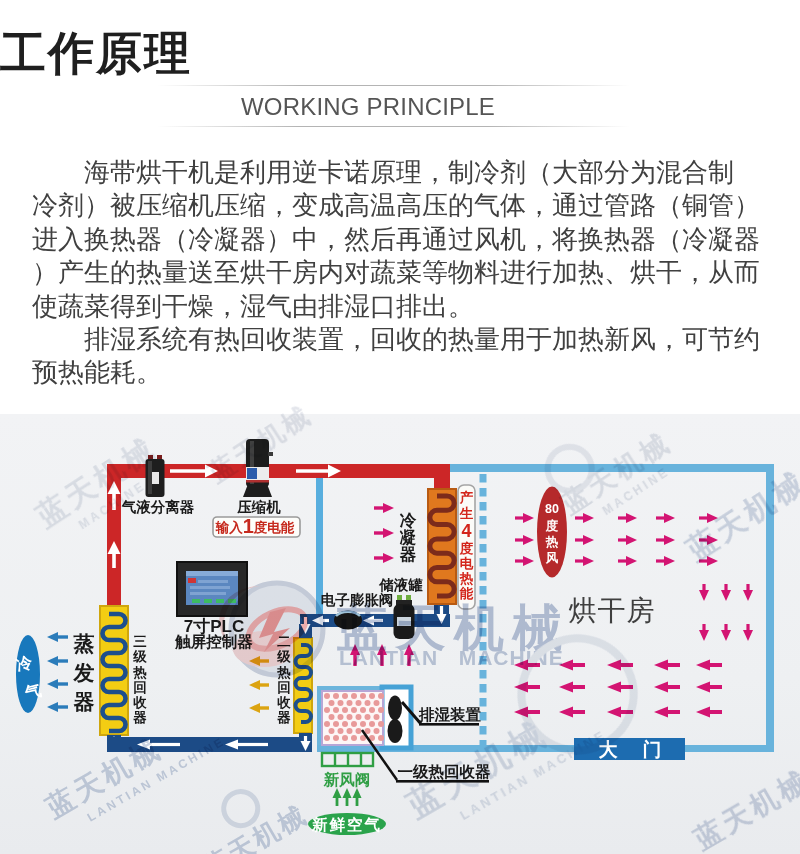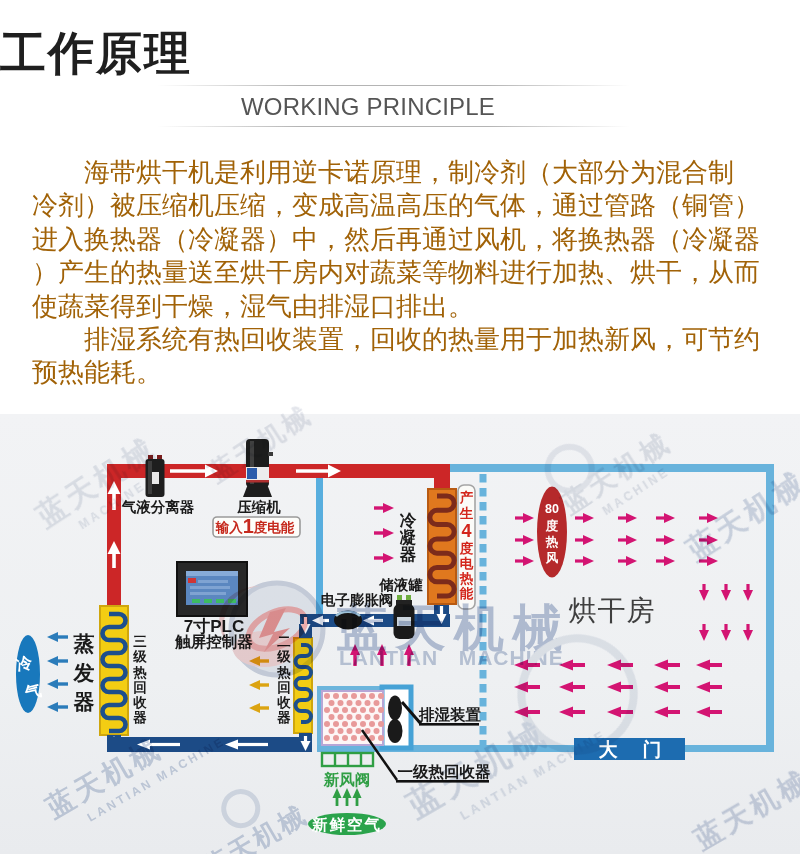--- a/index.html
+++ b/index.html
@@ -10,21 +10,21 @@
 <body>
 
 <div class="abs" style="left:0;top:23px;width:788px;text-align:left;font-size:46px;font-weight:bold;color:#1f1f1f;letter-spacing:2px;">工作原理</div>
 
 <div class="abs" style="left:157px;top:85px;width:473px;height:1px;background:linear-gradient(90deg,rgba(180,180,180,0),#b4b4b4 30%,#b4b4b4 70%,rgba(180,180,180,0));"></div>
 
 <div class="abs" style="left:0;top:93px;width:736px;text-align:center;font-size:24px;color:#555;letter-spacing:0.2px;">WORKING PRINCIPLE</div>
 
 <div class="abs" style="left:157px;top:126px;width:473px;height:1px;background:linear-gradient(90deg,rgba(180,180,180,0),#b4b4b4 30%,#b4b4b4 70%,rgba(180,180,180,0));"></div>
 
-<div class="abs" style="left:32px;top:156px;width:740px;font-size:26px;line-height:33.4px;color:#a16207;">
+<div class="abs" style="left:32px;top:156px;width:740px;font-size:26px;line-height:33.4px;color:#404040;">
 <span style="margin-left:52px;"></span>海带烘干机是利用逆卡诺原理，制冷剂（大部分为混合制<br>冷剂）被压缩机压缩，变成高温高压的气体，通过管路（铜管）<br>进入换热器（冷凝器）中，然后再通过风机，将换热器（冷凝器<br>）产生的热量送至烘干房内对蔬菜等物料进行加热、烘干，从而<br>使蔬菜得到干燥，湿气由排湿口排出。<br><span style="margin-left:52px;"></span>排湿系统有热回收装置，回收的热量用于加热新风，可节约<br>预热能耗。
 </div>
 
 <div class="abs" style="left:0;top:414px;width:800px;height:440px;background:linear-gradient(180deg,#f2f3f5 0%,#eef0f2 60%,#e9ebee 100%);"></div>
 
 <svg class="abs" style="left:0;top:0;" width="800" height="854" viewBox="0 0 800 854" xmlns="http://www.w3.org/2000/svg" font-family="&quot;Liberation Sans&quot;,sans-serif">
 
   <rect x="450" y="464" width="323" height="8" fill="#68b3dc"></rect>
 
   <rect x="766" y="464" width="8" height="288" fill="#68b3dc"></rect>

